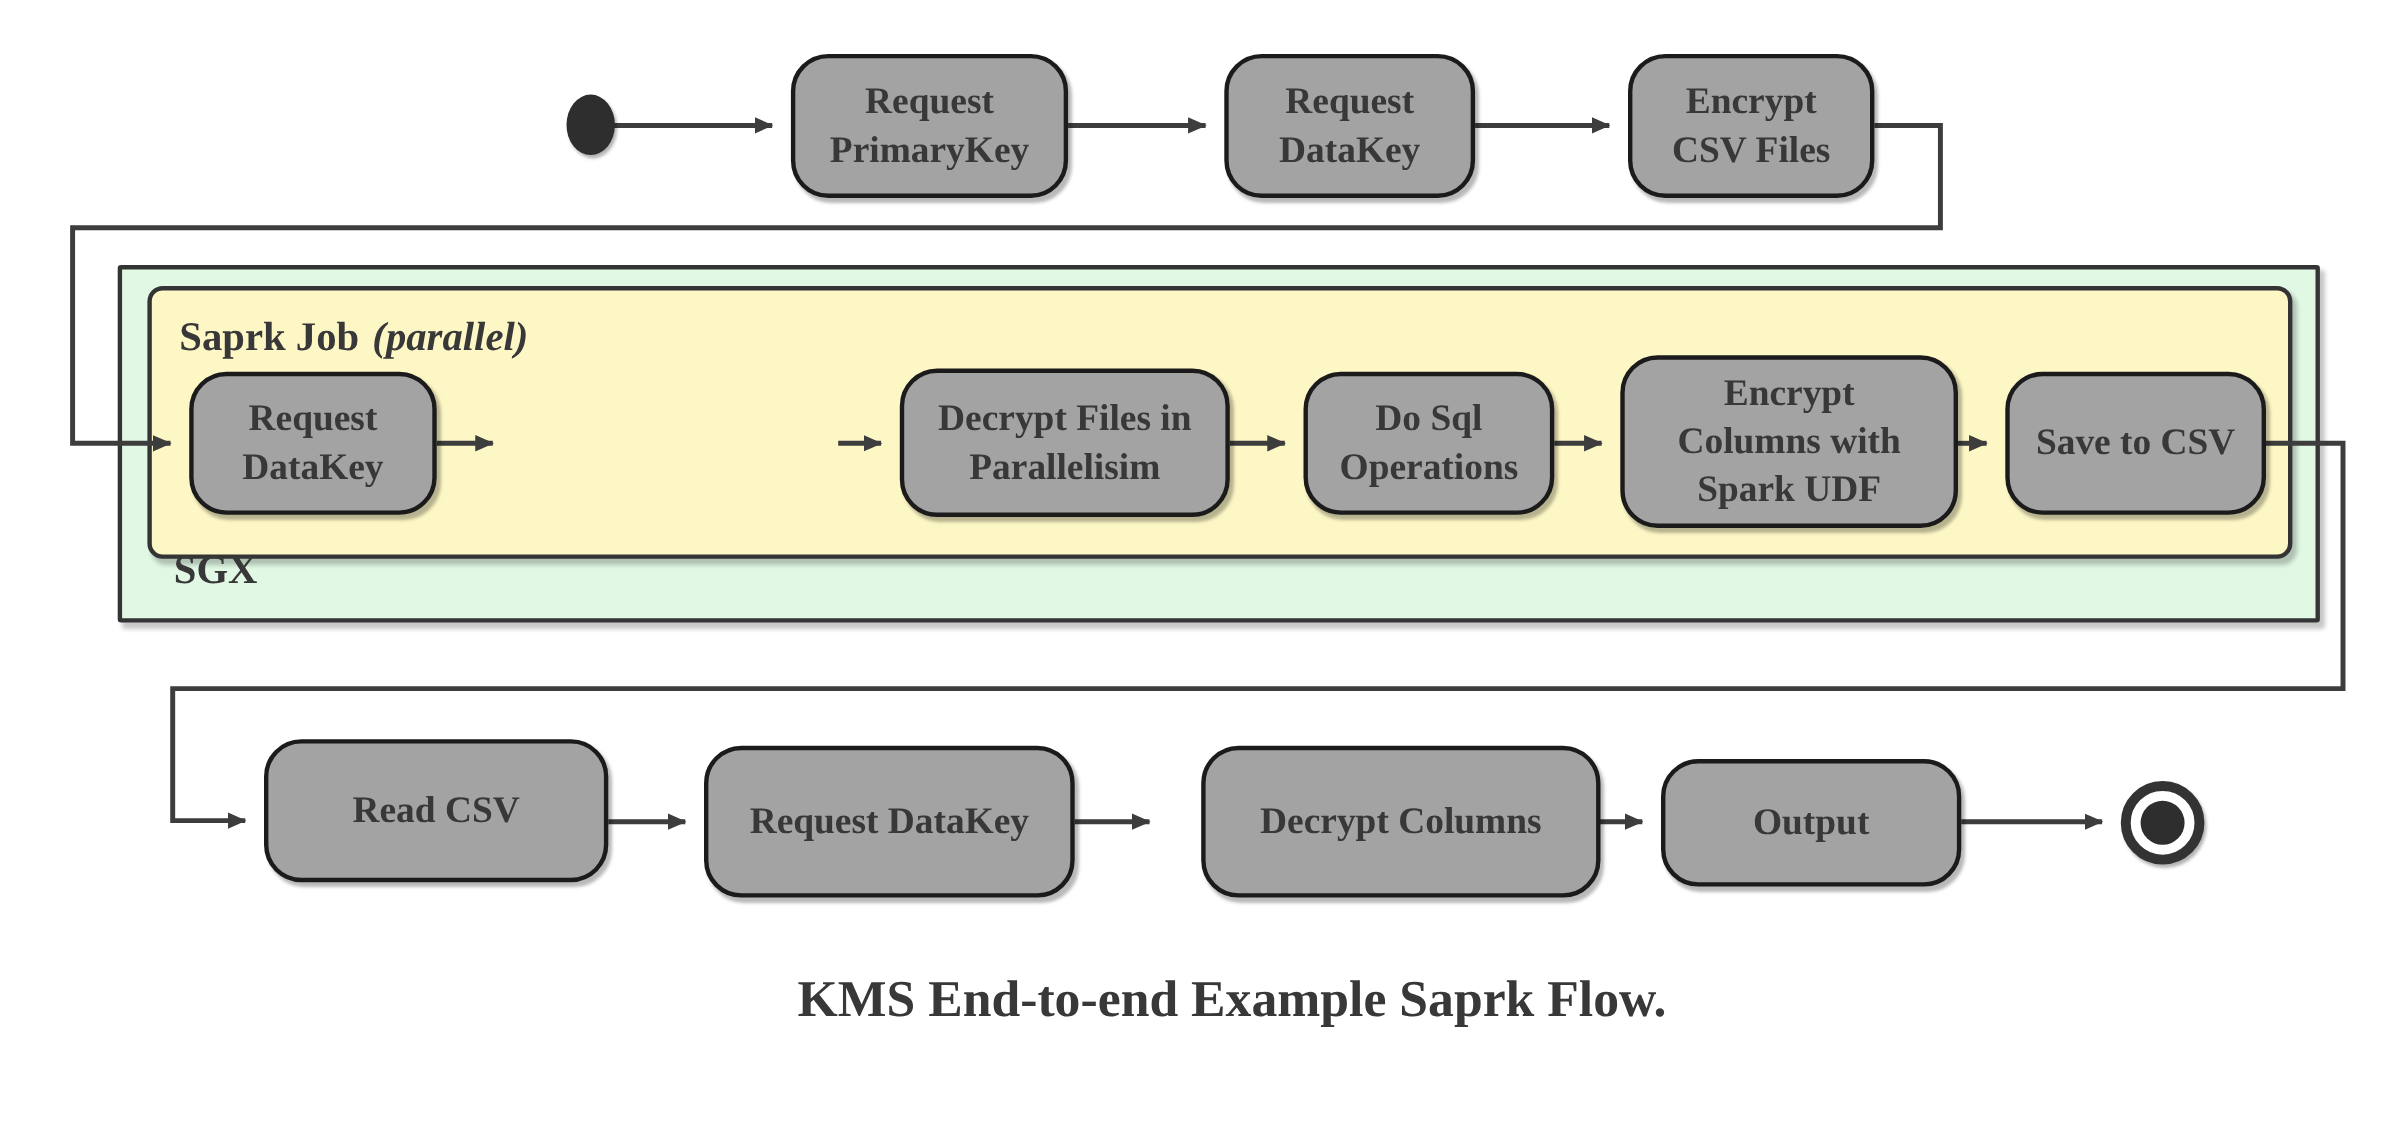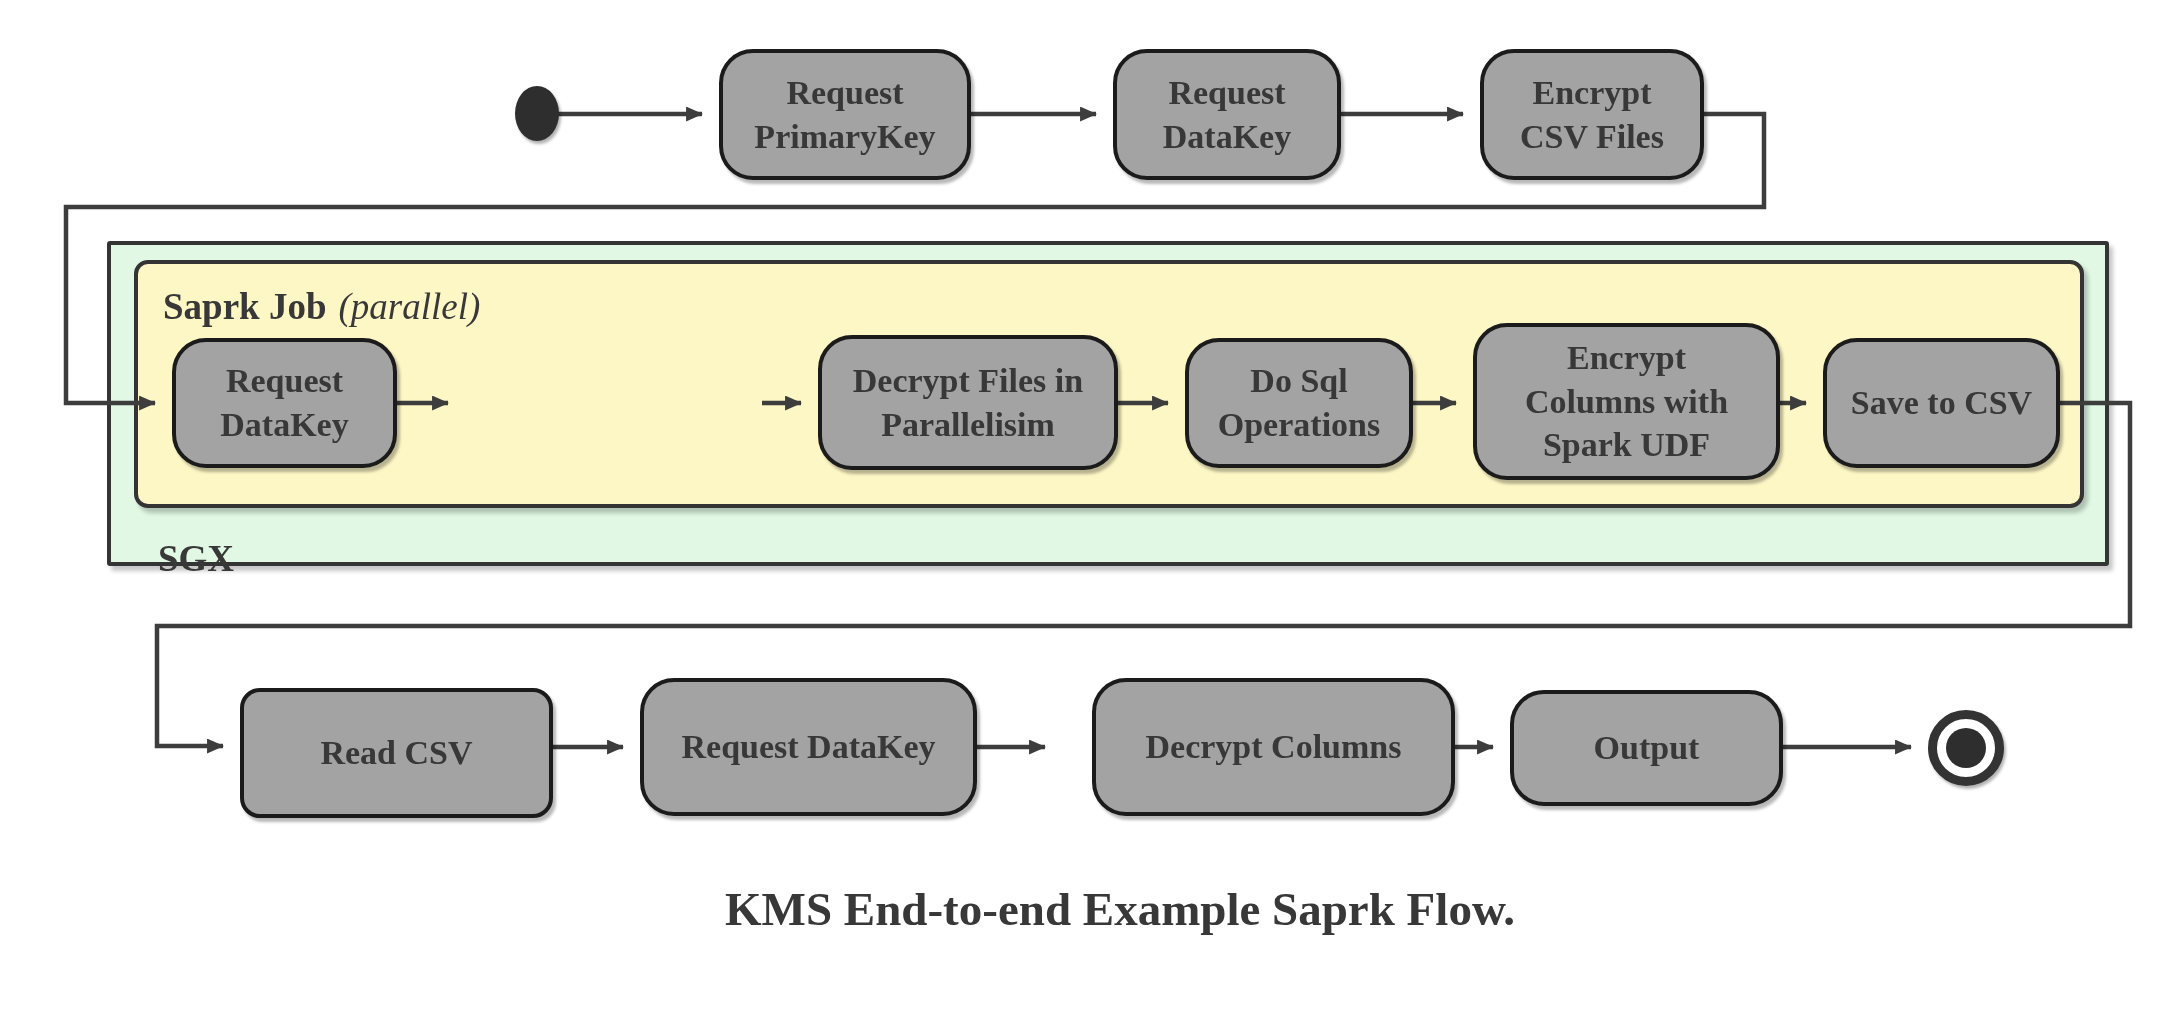--- a/index.html
+++ b/index.html
@@ -24,22 +24,22 @@
   .spark{
     left:134px;top:260px;width:1950px;height:248px;
     background:#fdf6c5;border-radius:14px;z-index:2;
   }
   .container-label{
     position:absolute;z-index:4;
     font-weight:bold;font-size:37px;line-height:1;
     white-space:nowrap;
   }
   .spark-label{left:163px;top:288px;}
-  .spark-label .qualifier{font-weight:normal;font-style:italic;margin-left:12px;}
-  .sgx-label{left:158px;top:540px;}
+  .spark-label .qualifier{font-weight:bold;font-style:italic;margin-left:12px;}
+  .sgx-label{left:158px;top:500px;}
   .node{
     position:absolute;box-sizing:border-box;z-index:5;
     background:#a3a3a3;
     border:4px solid #1b1b1b;border-radius:34px;
     display:flex;align-items:center;justify-content:center;
     text-align:center;
     font-weight:bold;font-size:34px;line-height:1.28;
     box-shadow:3px 4px 3px rgba(0,0,0,0.28);
   }
   .node-label{white-space:pre-line;padding:0 8px;}
@@ -70,21 +70,21 @@
   
   .t1{left:719px;top:49px;width:252px;height:131px;}
   .t2{left:1113px;top:49px;width:228px;height:131px;}
   .t3{left:1480px;top:49px;width:224px;height:131px;}
   .m1{left:172px;top:338px;width:225px;height:130px;}
   .m2{left:465px;top:338px;width:297px;height:130px;}
   .m3{left:818px;top:335px;width:300px;height:135px;}
   .m4{left:1185px;top:338px;width:228px;height:130px;}
   .m5{left:1473px;top:323px;width:307px;height:157px;}
   .m6{left:1823px;top:338px;width:237px;height:130px;}
-  .b1{left:240px;top:688px;width:313px;height:130px;border-radius:20px;}
+  .b1{left:240px;top:672px;width:313px;height:130px;}
   .b2{left:640px;top:678px;width:337px;height:138px;}
   .b3{left:1062px;top:678px;width:363px;height:138px;margin-left:30px;}
   .b4{left:1510px;top:690px;width:273px;height:116px;}
 </style>
 </head>
 <body>
 
 <div class="canvas">
 
   <div class="container sgx"></div>

